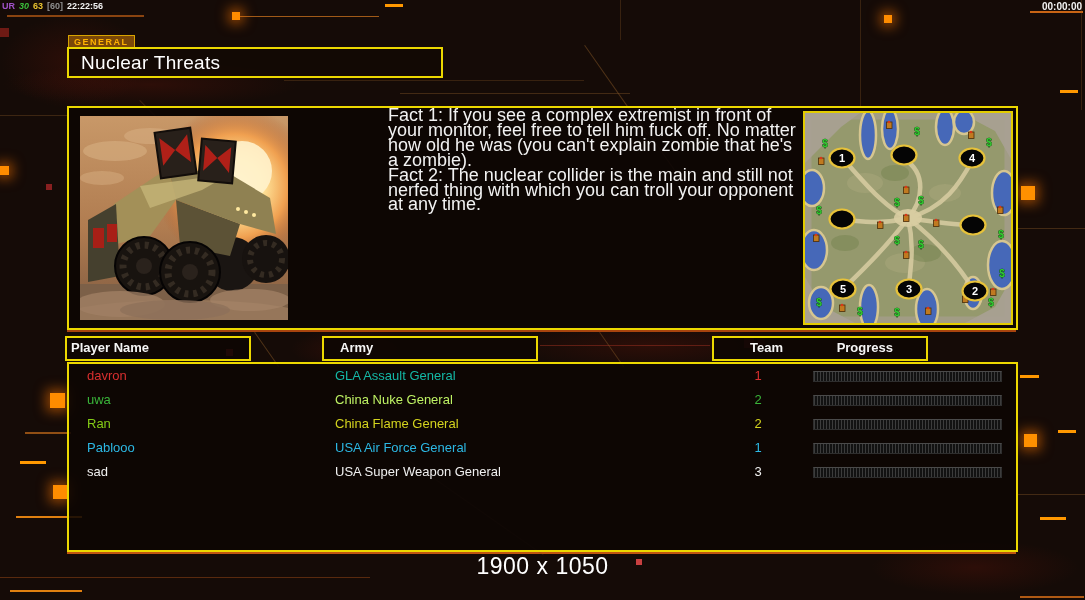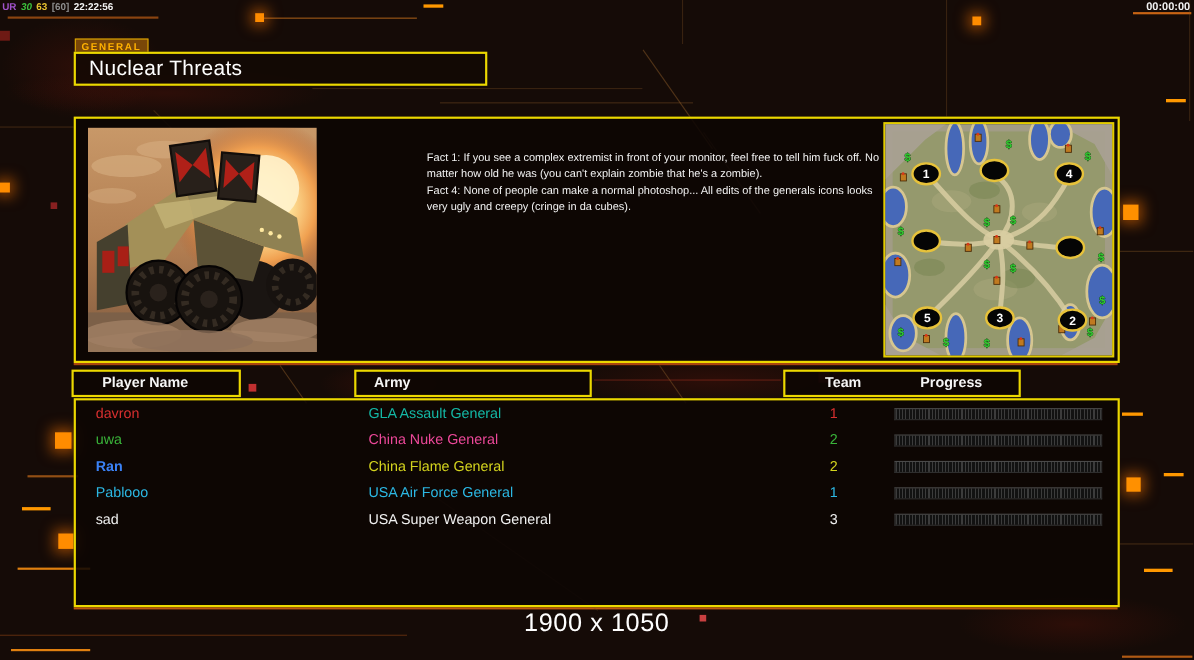--- a/index.html
+++ b/index.html
@@ -27,29 +27,29 @@
 
   #general-tab{position:absolute;left:68px;top:35px;z-index:3;
     background:#7a4708;border:1px solid #d8a400;color:#ffb200;
     font-size:9px;font-weight:bold;letter-spacing:1.5px;padding:1px 5px 0 5px;height:11px;line-height:11px;}
   #title-box{position:absolute;left:67px;top:47px;width:376px;height:31px;z-index:3;
     border:2px solid #ecd800;background:rgba(18,9,4,0.82);box-sizing:border-box;
     color:#ffffff;font-size:19px;line-height:27px;padding-left:12px;letter-spacing:0.3px;}
 
   #vehicle-wrap{position:absolute;left:80px;top:116px;width:208px;height:204px;z-index:3;}
   #facts-text{position:absolute;left:388px;top:108px;width:414px;height:216px;z-index:3;
-    overflow:hidden;color:#f2f2f2;font-size:10px;line-height:14.9px;margin-top:29px;}
+    overflow:hidden;color:#f2f2f2;font-size:18px;line-height:14.9px;}
   .fact{margin:0;}
   #map-frame{position:absolute;left:803px;top:111px;width:210px;height:214px;z-index:3;
     border:2px solid #e3cc00;box-sizing:border-box;background:#000;}
 
   .hdr-box{position:absolute;top:336px;height:25px;z-index:3;border:2px solid #ecd800;
     background:rgba(13,6,3,0.9);box-sizing:border-box;color:#f5f5f5;
     font-weight:bold;font-size:13px;line-height:20px;white-space:nowrap;}
-  #hdr-player{left:65px;width:154px;padding-left:26px;}
+  #hdr-player{left:65px;width:186px;padding-left:4px;}
   #hdr-army{left:322px;width:216px;padding-left:16px;}
   #hdr-team{left:712px;width:216px;}
   #hdr-team .lbl1{margin-left:36px;}
   #hdr-team .lbl2{margin-left:50px;}
 
   #player-rows{position:absolute;left:67px;top:362px;width:881px;height:190px;z-index:3;}
   .p-row{position:absolute;left:0;width:100%;height:24px;font-size:13px;}
   .p-row span{position:absolute;top:3px;white-space:nowrap;}
   .p-name{left:20px;}
   .p-army{left:268px;}
@@ -180,21 +180,21 @@
   <circle cx="110" cy="156" r="22" fill="none" stroke="#342b22" stroke-width="7" stroke-dasharray="4 5"></circle>
   <circle cx="110" cy="156" r="8" fill="#2a221c"></circle>
   <ellipse cx="40" cy="188" rx="45" ry="13" fill="#a08064" opacity="0.8"></ellipse>
   <ellipse cx="170" cy="184" rx="40" ry="11" fill="#a58468" opacity="0.7"></ellipse>
   <ellipse cx="95" cy="194" rx="55" ry="10" fill="#8d705a" opacity="0.8"></ellipse>
 </svg>
 </div>
 
 <div id="facts-text">
     <div class="fact">Fact 1: If you see a complex extremist in front of your monitor, feel free to tell him fuck off. No matter how old he was (you can't explain zombie that he's a zombie).</div>
-    <div class="fact">Fact 4: None of people can make a normal photoshop... All edits of the generals icons looks very ugly and creepy (cringe in da cubes).</div>
+    <div class="fact">Fact 2: The nuclear collider is the main and still not nerfed thing with which you can troll your opponent at any time.</div>
   </div>
 
 <div id="map-frame">
 <svg width="206" height="210" viewBox="0 0 206 210">
   <rect width="206" height="210" fill="#95996d"></rect>
   <ellipse cx="60" cy="70" rx="18" ry="10" fill="#a9a87c" opacity="0.5"></ellipse>
   <ellipse cx="140" cy="80" rx="16" ry="9" fill="#a9a87c" opacity="0.5"></ellipse>
   <ellipse cx="100" cy="150" rx="20" ry="10" fill="#a9a87c" opacity="0.5"></ellipse>
   <ellipse cx="40" cy="130" rx="14" ry="8" fill="#76834f" opacity="0.5"></ellipse>
   <ellipse cx="90" cy="60" rx="14" ry="8" fill="#76834f" opacity="0.5"></ellipse>
@@ -299,26 +299,26 @@
 <div id="players-panel" class="panel"></div>
 <div id="player-rows">
     <div class="p-row" style="top: 3px;">
       <span class="p-name" style="color: rgb(216, 47, 47);">davron</span>
       <span class="p-army" style="color: #14b8a6;">GLA Assault General</span>
       <span class="p-team" style="color: rgb(216, 47, 47);">1</span>
       <div class="p-bar"></div>
     </div>
     <div class="p-row" style="top: 27px;">
       <span class="p-name" style="color: rgb(58, 180, 58);">uwa</span>
-      <span class="p-army" style="color: #ec4899;">China Nuke General</span>
+      <span class="p-army" style="color: #bef264;">China Nuke General</span>
       <span class="p-team" style="color: rgb(58, 180, 58);">2</span>
       <div class="p-bar"></div>
     </div>
     <div class="p-row" style="top: 51px;">
-      <span class="p-name" style="color: #3b82f6; font-weight: bold;">Ran</span>
+      <span class="p-name" style="color: #84cc16;">Ran</span>
       <span class="p-army" style="color: rgb(212, 212, 30);">China Flame General</span>
       <span class="p-team" style="color: rgb(212, 212, 30);">2</span>
       <div class="p-bar"></div>
     </div>
     <div class="p-row" style="top: 75px;">
       <span class="p-name" style="color: rgb(44, 184, 228);">Pablooo</span>
       <span class="p-army" style="color: rgb(44, 184, 228);">USA Air Force General</span>
       <span class="p-team" style="color: rgb(44, 184, 228);">1</span>
       <div class="p-bar"></div>
     </div>

